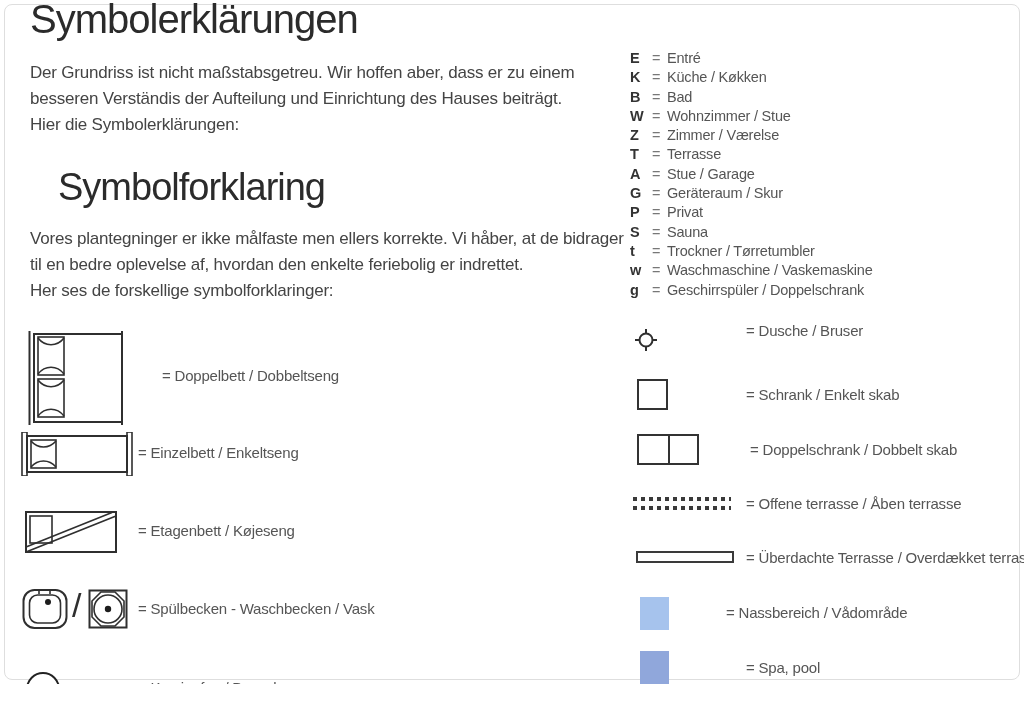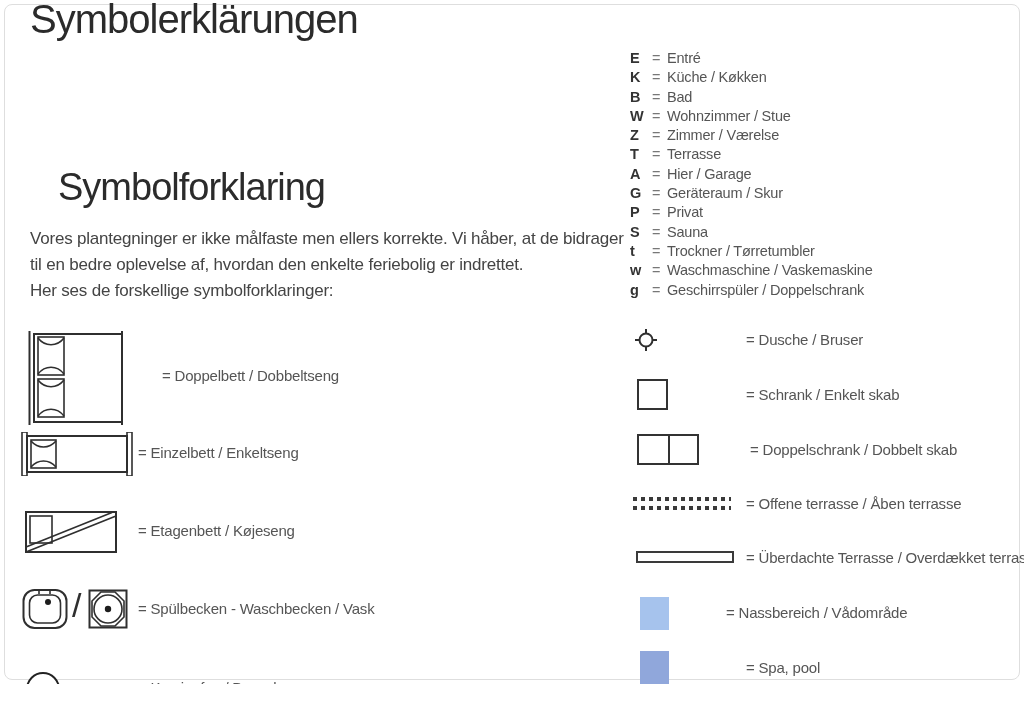--- a/index.html
+++ b/index.html
@@ -35,20 +35,23 @@
   .covered-terrace{position:absolute;width:94px;height:8px;border:2px solid #3a3a3a;background:#fff;}
   .color-square{position:absolute;width:29px;height:33px;}
 </style>
 </head>
 <body>
 
 <div class="page">
   <div class="page-border"></div>
 
   <div class="h1">Symbolerklärungen</div>
+  <div class="intro de">Der Grundriss ist nicht maßstabsgetreu. Wir hoffen aber, dass er zu einem
+besseren Verständis der Aufteilung und Einrichtung des Hauses beiträgt.
+Hier die Symbolerklärungen:</div>
   <div class="h2">Symbolforklaring</div>
   <div class="intro da">Vores plantegninger er ikke målfaste men ellers korrekte. Vi håber, at de bidrager
 til en bedre oplevelse af, hvordan den enkelte feriebolig er indrettet.
 Her ses de forskellige symbolforklaringer:</div>
 
   <div class="sym" style="left:27px;top:331px;">
     <svg width="99" height="94" viewBox="0 0 99 94">
       <line class="stroke" x1="2.5" y1="0" x2="2.5" y2="94"></line>
       <rect class="stroke" x="7" y="3" width="88" height="88"></rect>
       <line class="stroke" x1="95" y1="0" x2="95" y2="94"></line>
@@ -134,21 +137,21 @@
         <span class="abbr-meaning">Zimmer / Værelse</span>
       </div>
     <div class="abbr-row">
         <span class="abbr-letter">T</span>
         <span class="abbr-eq">=</span>
         <span class="abbr-meaning">Terrasse</span>
       </div>
     <div class="abbr-row">
         <span class="abbr-letter">A</span>
         <span class="abbr-eq">=</span>
-        <span class="abbr-meaning">Hier / Garage</span>
+        <span class="abbr-meaning">Stue / Garage</span>
       </div>
     <div class="abbr-row">
         <span class="abbr-letter">G</span>
         <span class="abbr-eq">=</span>
         <span class="abbr-meaning">Geräteraum / Skur</span>
       </div>
     <div class="abbr-row">
         <span class="abbr-letter">P</span>
         <span class="abbr-eq">=</span>
         <span class="abbr-meaning">Privat</span>
@@ -177,21 +180,21 @@
 
   <div class="sym" style="left:634px;top:328px;">
     <svg width="24" height="24" viewBox="0 0 24 24">
       <circle class="stroke" cx="12" cy="12" r="6.5"></circle>
       <line class="stroke" x1="12" y1="1" x2="12" y2="5"></line>
       <line class="stroke" x1="12" y1="19" x2="12" y2="23"></line>
       <line class="stroke" x1="1" y1="12" x2="5" y2="12"></line>
       <line class="stroke" x1="19" y1="12" x2="23" y2="12"></line>
     </svg>
   </div>
-  <div class="leg-label" style="left:746px;top:331px;">= Dusche / Bruser</div>
+  <div class="leg-label" style="left:746px;top:322px;">= Dusche / Bruser</div>
 
   <div class="sq-cab" style="left:637px;top:379px;"></div>
   <div class="leg-label" style="left:746px;top:386px;">= Schrank / Enkelt skab</div>
 
   <div class="dbl-cab" style="left:637px;top:434px;">
       <div class="mid"></div>
     </div>
   <div class="leg-label" style="left:750px;top:441px;">= Doppelschrank / Dobbelt skab</div>
 
   <div class="dash-terrace" style="left:633px;top:497px;">

